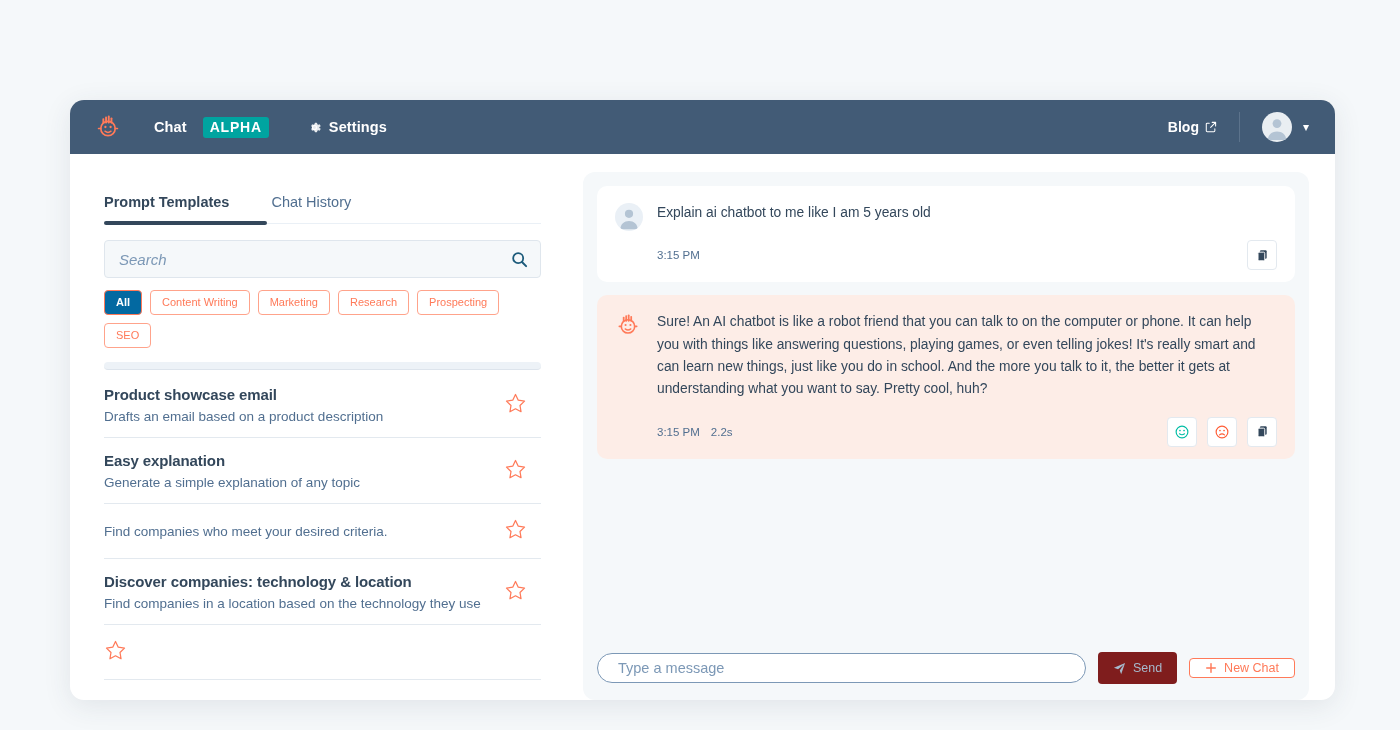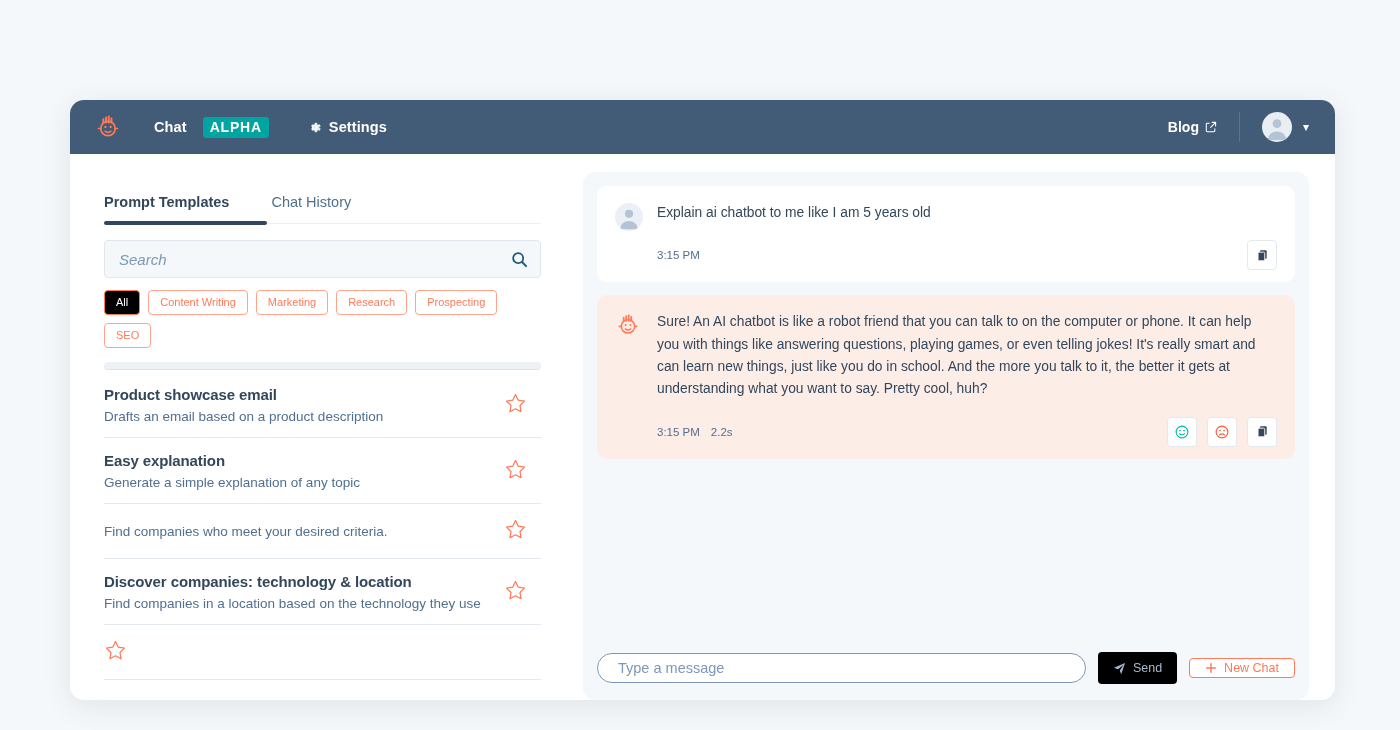--- a/index.html
+++ b/index.html
@@ -100,21 +100,21 @@
     font-size: 15px; color: #33475B; font-style: italic;
   }
   .search-box input::placeholder { color: #7C98B6; }
 
   .chips { display: flex; flex-wrap: wrap; gap: 8px; padding: 12px 34px 0 34px; }
   .chip {
     border: 1px solid #FFA38B; color: #FF7A59; background: #FFFFFF;
     font-size: 11px; border-radius: 4px; padding: 6px 11px; line-height: 1;
     white-space: nowrap;
   }
-  .chip.active { background: #000000; border-color: #FF7A59; color: #FFFFFF; }
+  .chip.active { background: #0369a1; border-color: #FF7A59; color: #FFFFFF; font-weight: bold; }
 
   .hscroll-track {
     margin: 14px 34px 0 34px; height: 8px;
     background: #EDF2F7; border-radius: 4px; position: relative;
     border-bottom: 1px solid #DDE4EC;
   }
 
   .tpl-list { flex: 1; overflow: hidden; padding: 0 34px; margin-top: 2px; }
   .tpl-item {
     border-bottom: 1px solid #E3E9EF;
@@ -172,21 +172,21 @@
     padding: 14px 0 16px 0;
   }
   .msg-input {
     flex: 1; height: 30px; border: 1.4px solid #7C98B6;
     border-radius: 19px; background: #FFFFFF; padding: 0 20px;
     font-family: "Liberation Sans", sans-serif; font-size: 14.5px;
     color: #33475B; outline: none;
   }
   .msg-input::placeholder { color: #7C98B6; }
   .send-btn {
-    height: 32px; background: #000000; color: #A6B9CC;
+    height: 32px; background: #7f1d1d; color: #A6B9CC;
     border: none; border-radius: 4px; padding: 0 15px;
     font-family: "Liberation Sans", sans-serif; font-size: 12.5px;
     display: flex; align-items: center; gap: 7px;
   }
   .newchat-btn {
     height: 20px; background: #FFFFFF; color: #FF7A59;
     border: 1px solid #FF7A59; border-radius: 4px; padding: 0 15px;
     font-family: "Liberation Sans", sans-serif; font-size: 12.5px;
     display: flex; align-items: center; gap: 7px;
   }

